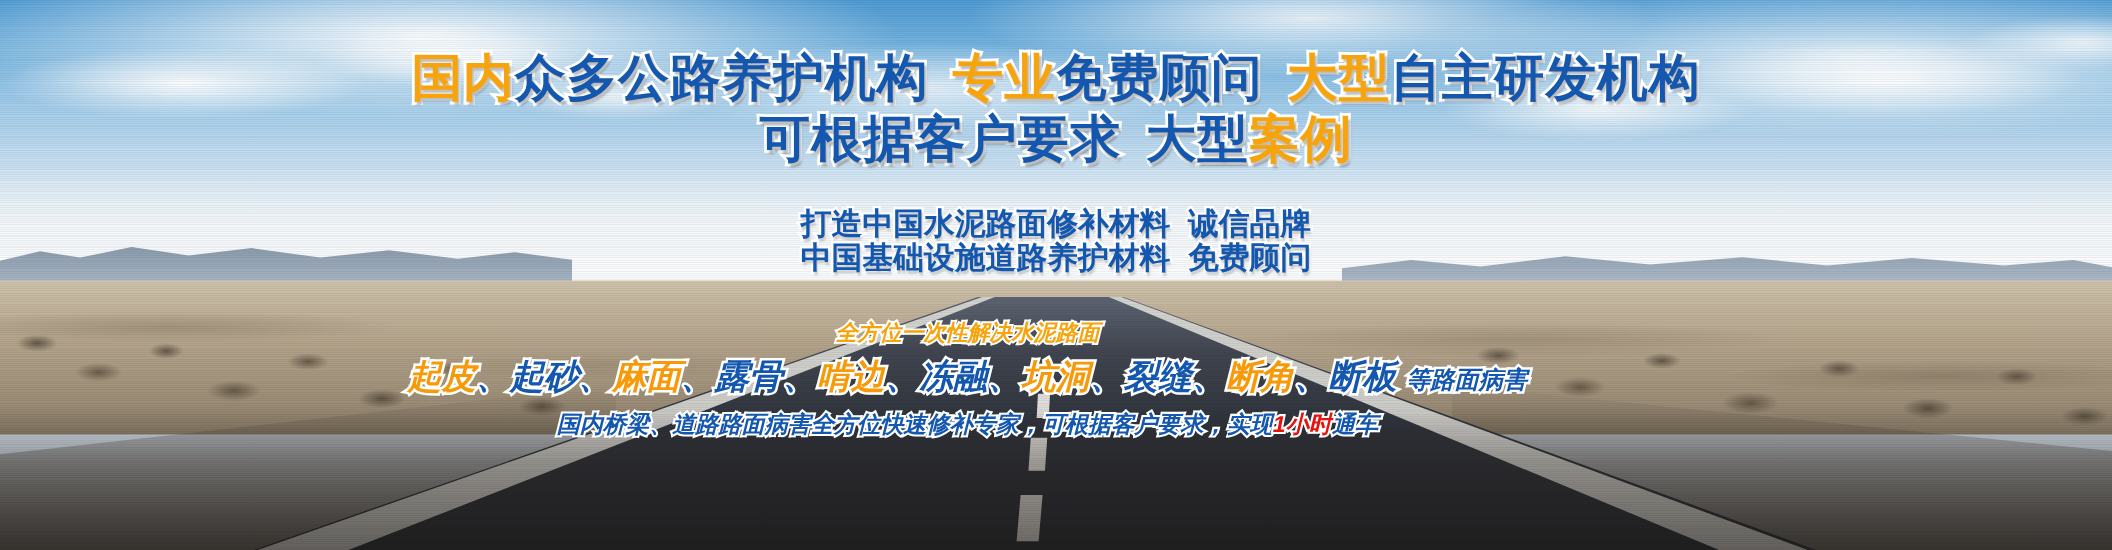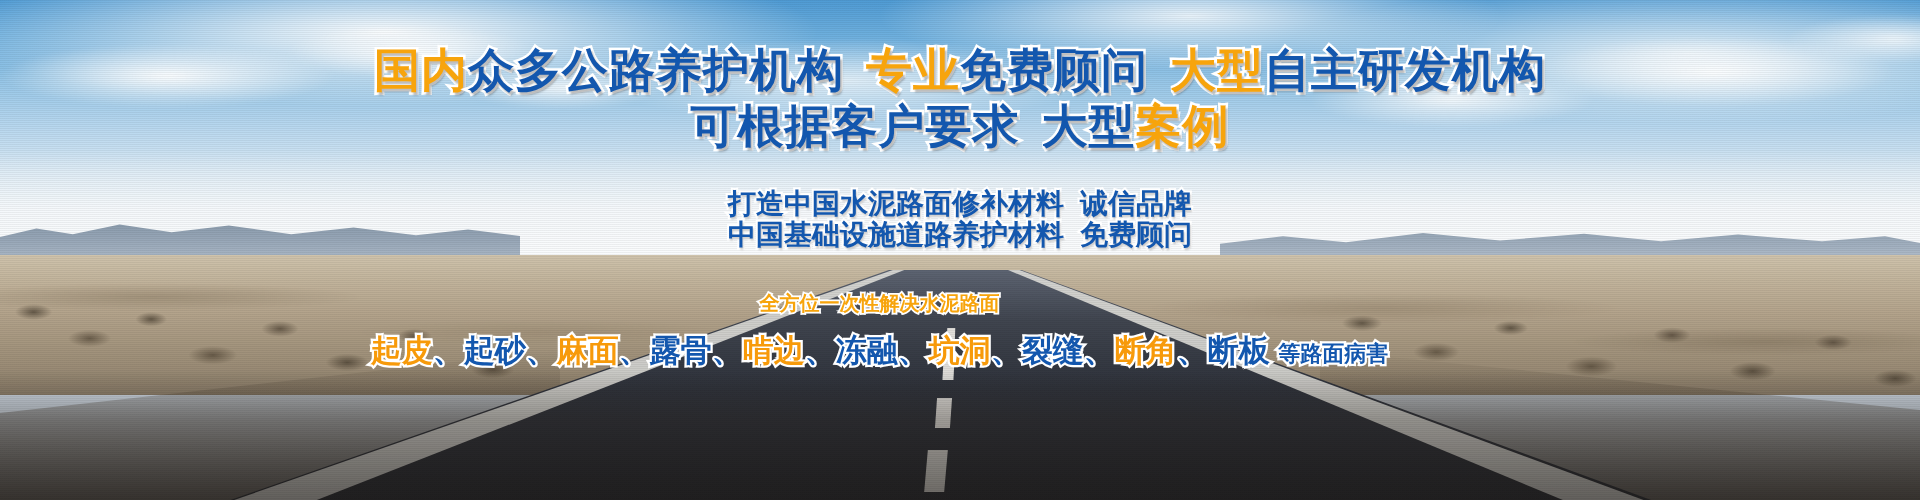--- a/index.html
+++ b/index.html
@@ -154,29 +154,29 @@
   }
   .sub{
     font-size:28px;font-weight:bold;color:#1357AE;line-height:31px;
     white-space:nowrap;
     -webkit-text-stroke:4px #ffffff;paint-order:stroke fill;
     text-shadow:1px 2px 2px rgba(70,70,70,.3);
   }
   .sgap{display:inline-block;width:16px;}
 
   .lowwrap{
-    position:absolute;left:0;top:290px;width:1759px;text-align:center;
+    position:absolute;left:0;top:290px;width:1759px;text-align:center;font-style:italic;
   }
   .low0{
     font-size:20px;font-weight:bold;color:#F7A40C;line-height:26px;white-space:nowrap;
     -webkit-text-stroke:3.5px #ffffff;paint-order:stroke fill;
   }
   .low1{
-    font-size:31px;font-weight:bold;line-height:40px;white-space:nowrap;
-    margin-top:15px;
+    font-size:31px;font-weight:bold;line-height:50px;white-space:nowrap;
+    margin-top:2px;
   }
   .low1 span{
     -webkit-text-stroke:4.5px #ffffff;paint-order:stroke fill;
   }
   .low1 .o{color:#F79A0A;}
   .low1 .b{color:#1357AE;}
   .low1 .tail{font-size:22px;color:#1357AE;}
   .low2{
     font-size:21px;font-weight:bold;color:#1357AE;line-height:28px;white-space:nowrap;
     margin-top:2px;
@@ -226,16 +226,19 @@
         <span>打造中国水泥路面修补材料</span><span class="sgap"></span><span>诚信品牌</span>
       </div>
       <div class="sub">
         <span>中国基础设施道路养护材料</span><span class="sgap"></span><span>免费顾问</span>
       </div>
     </div>
 
     <div class="lowwrap">
       <div class="low0">全方位一次性解决水泥路面</div>
       <div class="low1" id="damage-line"><span class="o">起皮</span><span class="b">、</span><span class="b">起砂</span><span class="b">、</span><span class="o">麻面</span><span class="b">、</span><span class="b">露骨</span><span class="b">、</span><span class="o">啃边</span><span class="b">、</span><span class="b">冻融</span><span class="b">、</span><span class="o">坑洞</span><span class="b">、</span><span class="b">裂缝</span><span class="b">、</span><span class="o">断角</span><span class="b">、</span><span class="b">断板</span><span class="b"> </span><span class="b tail">等路面病害</span></div>
+      <div class="low2">
+        <span class="bl2">国内桥梁、道路路面病害全方位快速修补专家，可根据客户要求，实现</span><span class="rd">1小时</span><span>通车</span>
+      </div>
     </div>
 
   </div>
 </div>
 
 </body></html>

